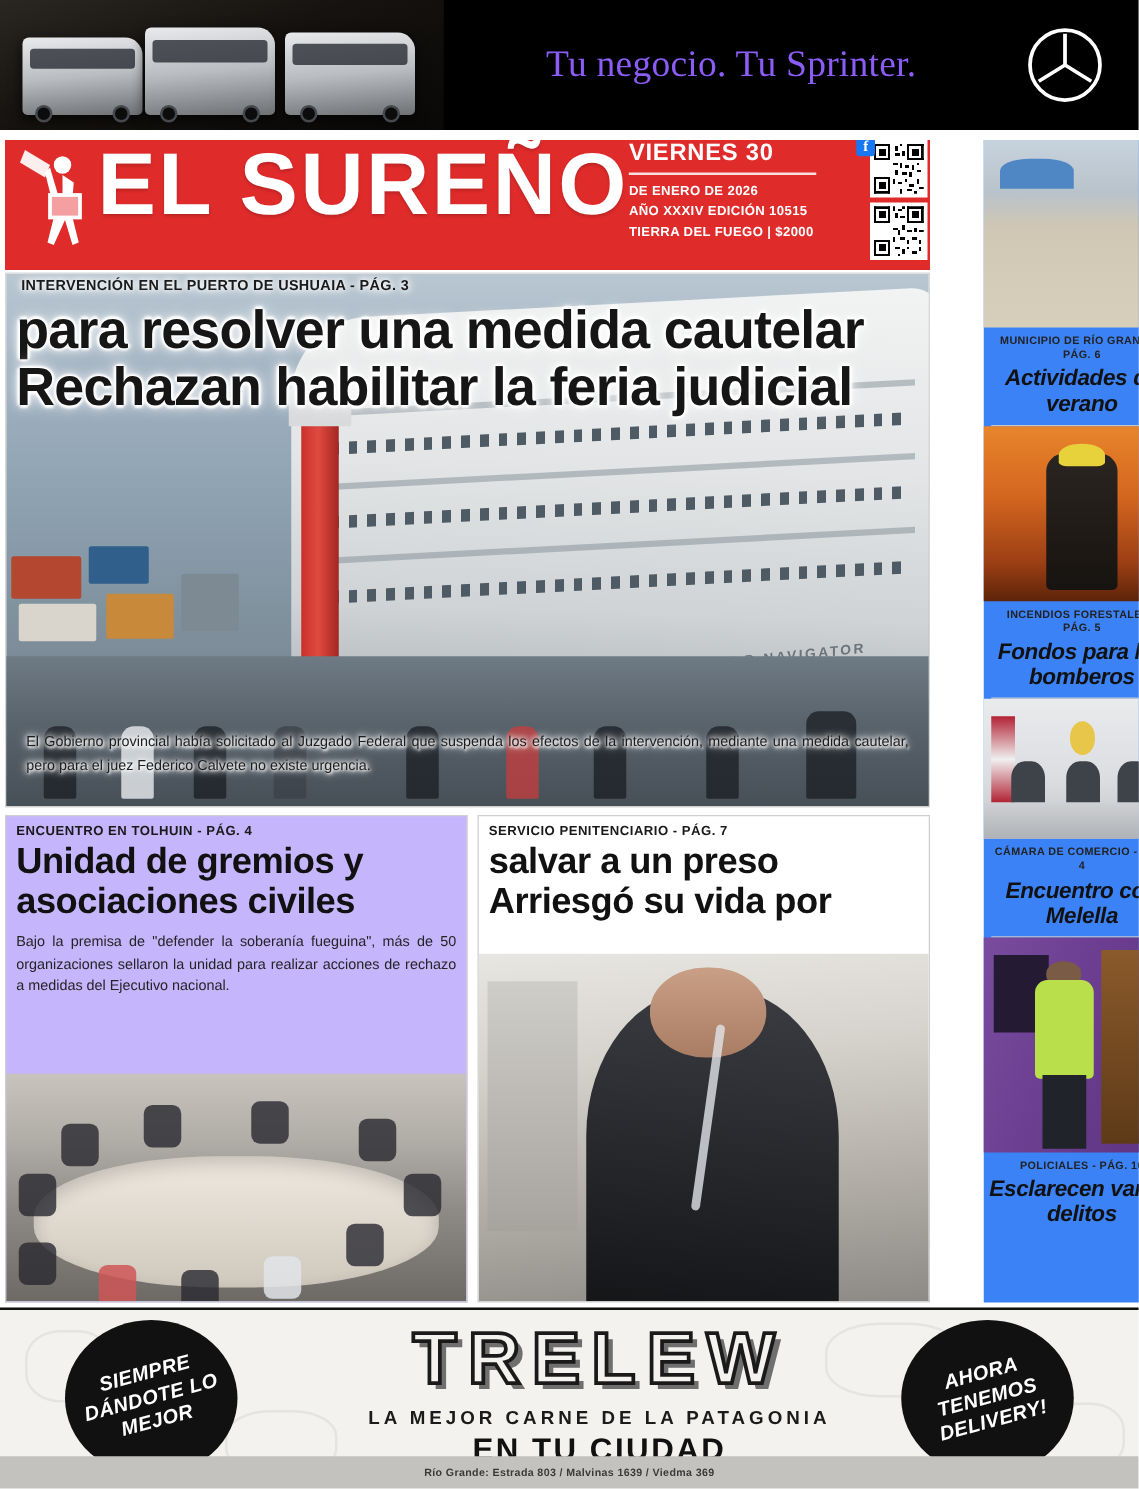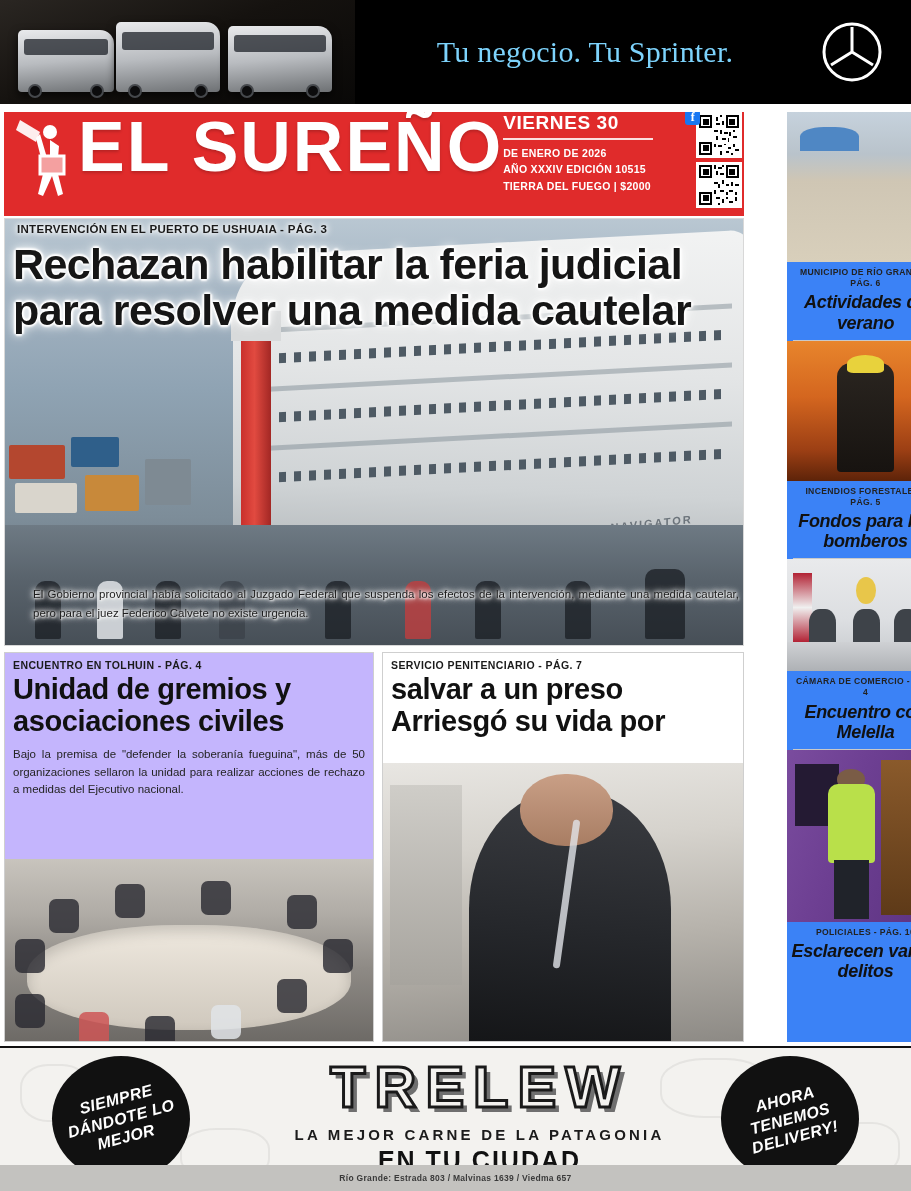--- a/index.html
+++ b/index.html
@@ -28,21 +28,21 @@
   .van::after{
     content:""; position:absolute; left:6%; top:14%; width:88%; height:26%;
     background:rgba(30,34,40,.75); border-radius:3px;
   }
   .van .wheel{ position:absolute; bottom:-6px; width:14px; height:14px;
     background:#0c0c0d; border-radius:50%; border:2px solid #45484c;}
   .v1{ left:18px; width:96px; height:62px; }
   .v2{ left:116px; width:104px; height:70px; }
   .v3{ left:228px; width:104px; height:66px; }
   .topad-slogan {
-    flex:1; color:#7dd3fc; text-align:center;
+    flex:1; color:#8b5cf6; text-align:center;
     font-family:"Liberation Serif", serif; font-size:30px; letter-spacing:.2px;
   }
   .mb-star{ width:74px; margin-right:22px; display:flex; justify-content:center; }
   .mb-star svg{ display:block; }
 
   
   .masthead {
     position:absolute; left:4px; top:112px; width:740px; height:104px;
     background:#e02b2b; display:flex; align-items:flex-start; overflow:hidden;
   }
@@ -102,21 +102,20 @@
     position:absolute; left:8px; top:22px; width:726px; z-index:4;
     font-size:43px; font-weight:bold; line-height:1.07; color:#161616;
     letter-spacing:-.6px;
     text-shadow: 2px 0 2px #fff, -2px 0 2px #fff, 0 2px 2px #fff, 0 -2px 2px #fff,
                  0 0 8px #fff, 0 0 14px #fff;
   }
   .lead-caption {
     position:absolute; left:0; bottom:22px; width:100%; z-index:4; padding:0 16px;
     font-size:11.5px; line-height:1.65; color:#1d1d1d; text-align:justify;
     text-shadow:0 0 4px #fff,0 0 6px #fff,0 0 9px #fff,1px 1px 2px #fff;
-    margin-left:12px;
   }
 
   
   .col-left { position:absolute; left:4px; top:652px; width:370px; height:390px;
               border:1px solid #cfcfcf; background:#c4b5fd; overflow:hidden; }
   .col-mid  { position:absolute; left:382px; top:652px; width:362px; height:390px;
               border:1px solid #cfcfcf; background:#fff; overflow:hidden; }
   .kicker { font-size:10.5px; font-weight:bold; letter-spacing:.4px; color:#1a1a1a;
             padding:6px 8px 0; }
   .headline2 { font-size:29px; font-weight:bold; line-height:1.1; color:#111;
@@ -371,22 +370,22 @@
       <span class="crowd-sil" style="left:150px;"></span>
       <span class="crowd-sil" style="left:214px; background:rgba(60,66,74,.8);"></span>
       <span class="crowd-sil" style="left:320px;"></span>
       <span class="crowd-sil" style="left:400px; background:rgba(200,60,60,.75);"></span>
       <span class="crowd-sil" style="left:470px;"></span>
       <span class="crowd-sil" style="left:560px;"></span>
       <span class="crowd-sil" style="left:640px; width:40px; height:70px;"></span>
     </div>
     <div class="kicker-lead">INTERVENCIÓN EN EL PUERTO DE USHUAIA - PÁG. 3</div>
     <div class="headline-lead">
+      <div>para resolver una medida cautelar</div>
       <div>Rechazan habilitar la feria judicial</div>
-      <div>para resolver una medida cautelar</div>
     </div>
     <div class="lead-caption">El Gobierno provincial había solicitado al Juzgado Federal que suspenda los efectos de la intervención, mediante una medida cautelar, pero para el juez Federico Calvete no existe urgencia.</div>
   </div>
 
   <div class="col-left">
     <div class="kicker">ENCUENTRO EN TOLHUIN - PÁG. 4</div>
     <div class="headline2">
       <div>Unidad de gremios y</div>
       <div>asociaciones civiles</div>
     </div>
@@ -483,17 +482,17 @@
       <div class="brand-name">TRELEW</div>
       <div class="brand-sub">LA MEJOR CARNE DE LA PATAGONIA</div>
       <div class="brand-sub2">EN TU CIUDAD</div>
     </div>
 
     <div class="blob blob-r">
       <span class="blob-txt">AHORA TENEMOS DELIVERY!</span>
     </div>
 
     <div class="addr-bar">
-      <span class="addr-txt">Río Grande: Estrada 803 / Malvinas 1639  / Viedma 657</span>
+      <span class="addr-txt">Río Grande: Estrada 803 / Malvinas 1639  / Viedma 369</span>
     </div>
   </div>
 
 </div>
 
 </body></html>

